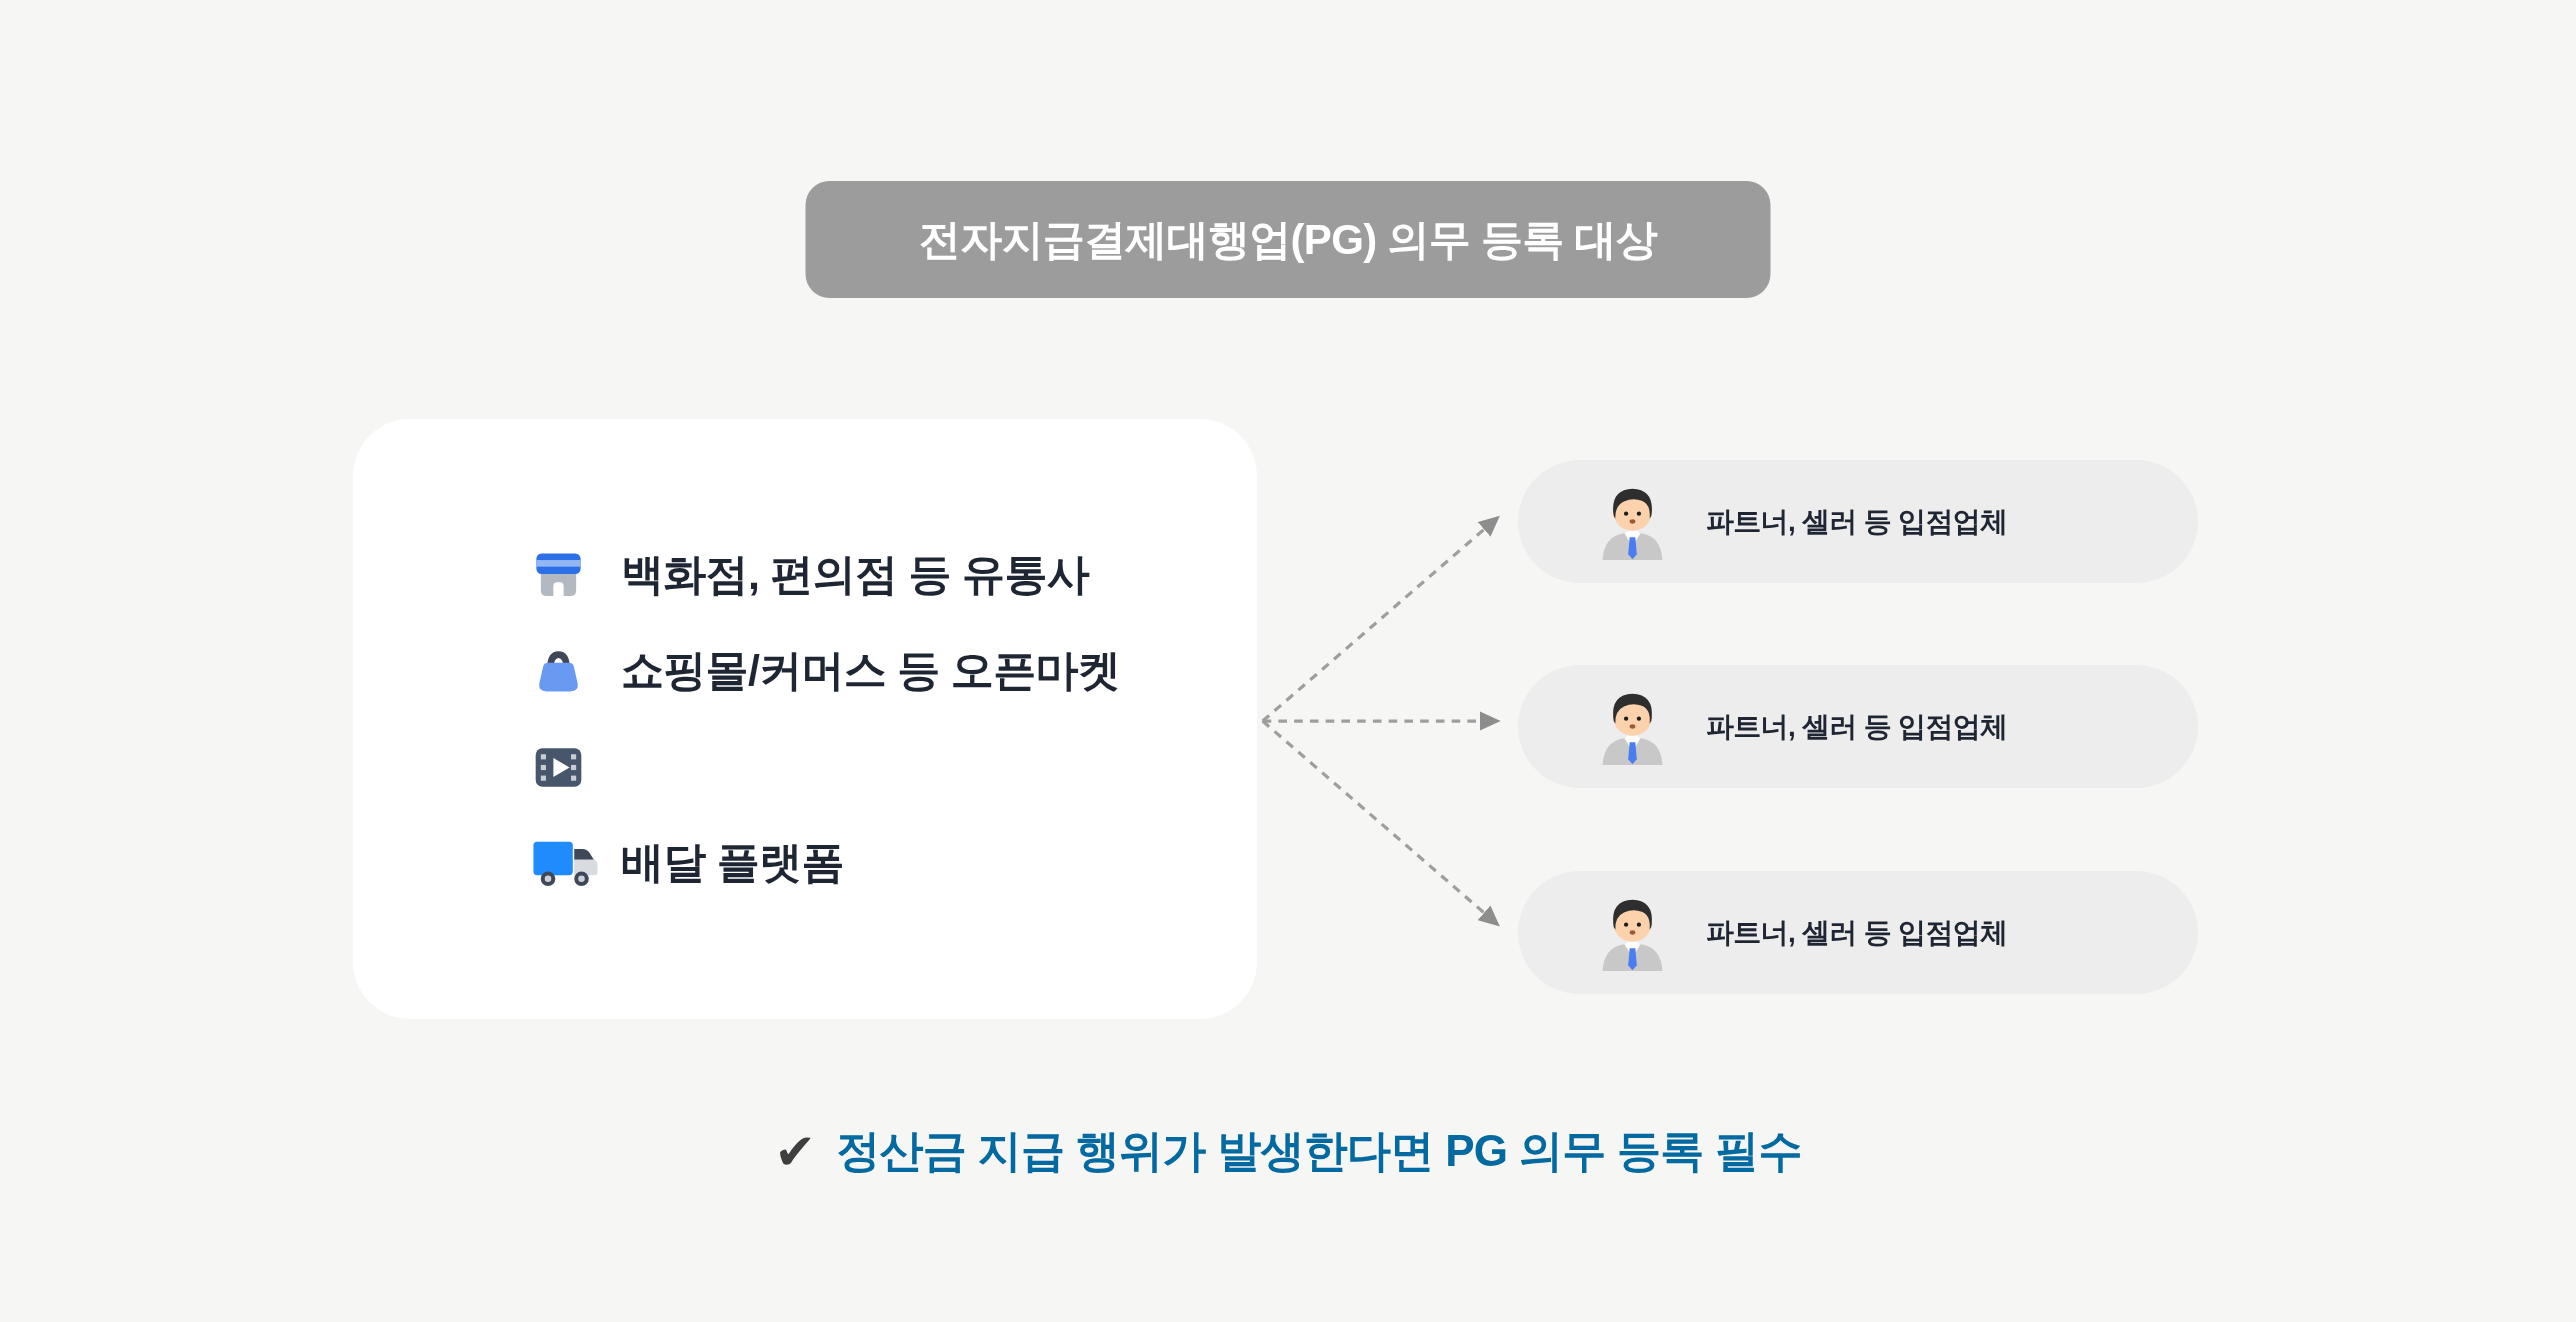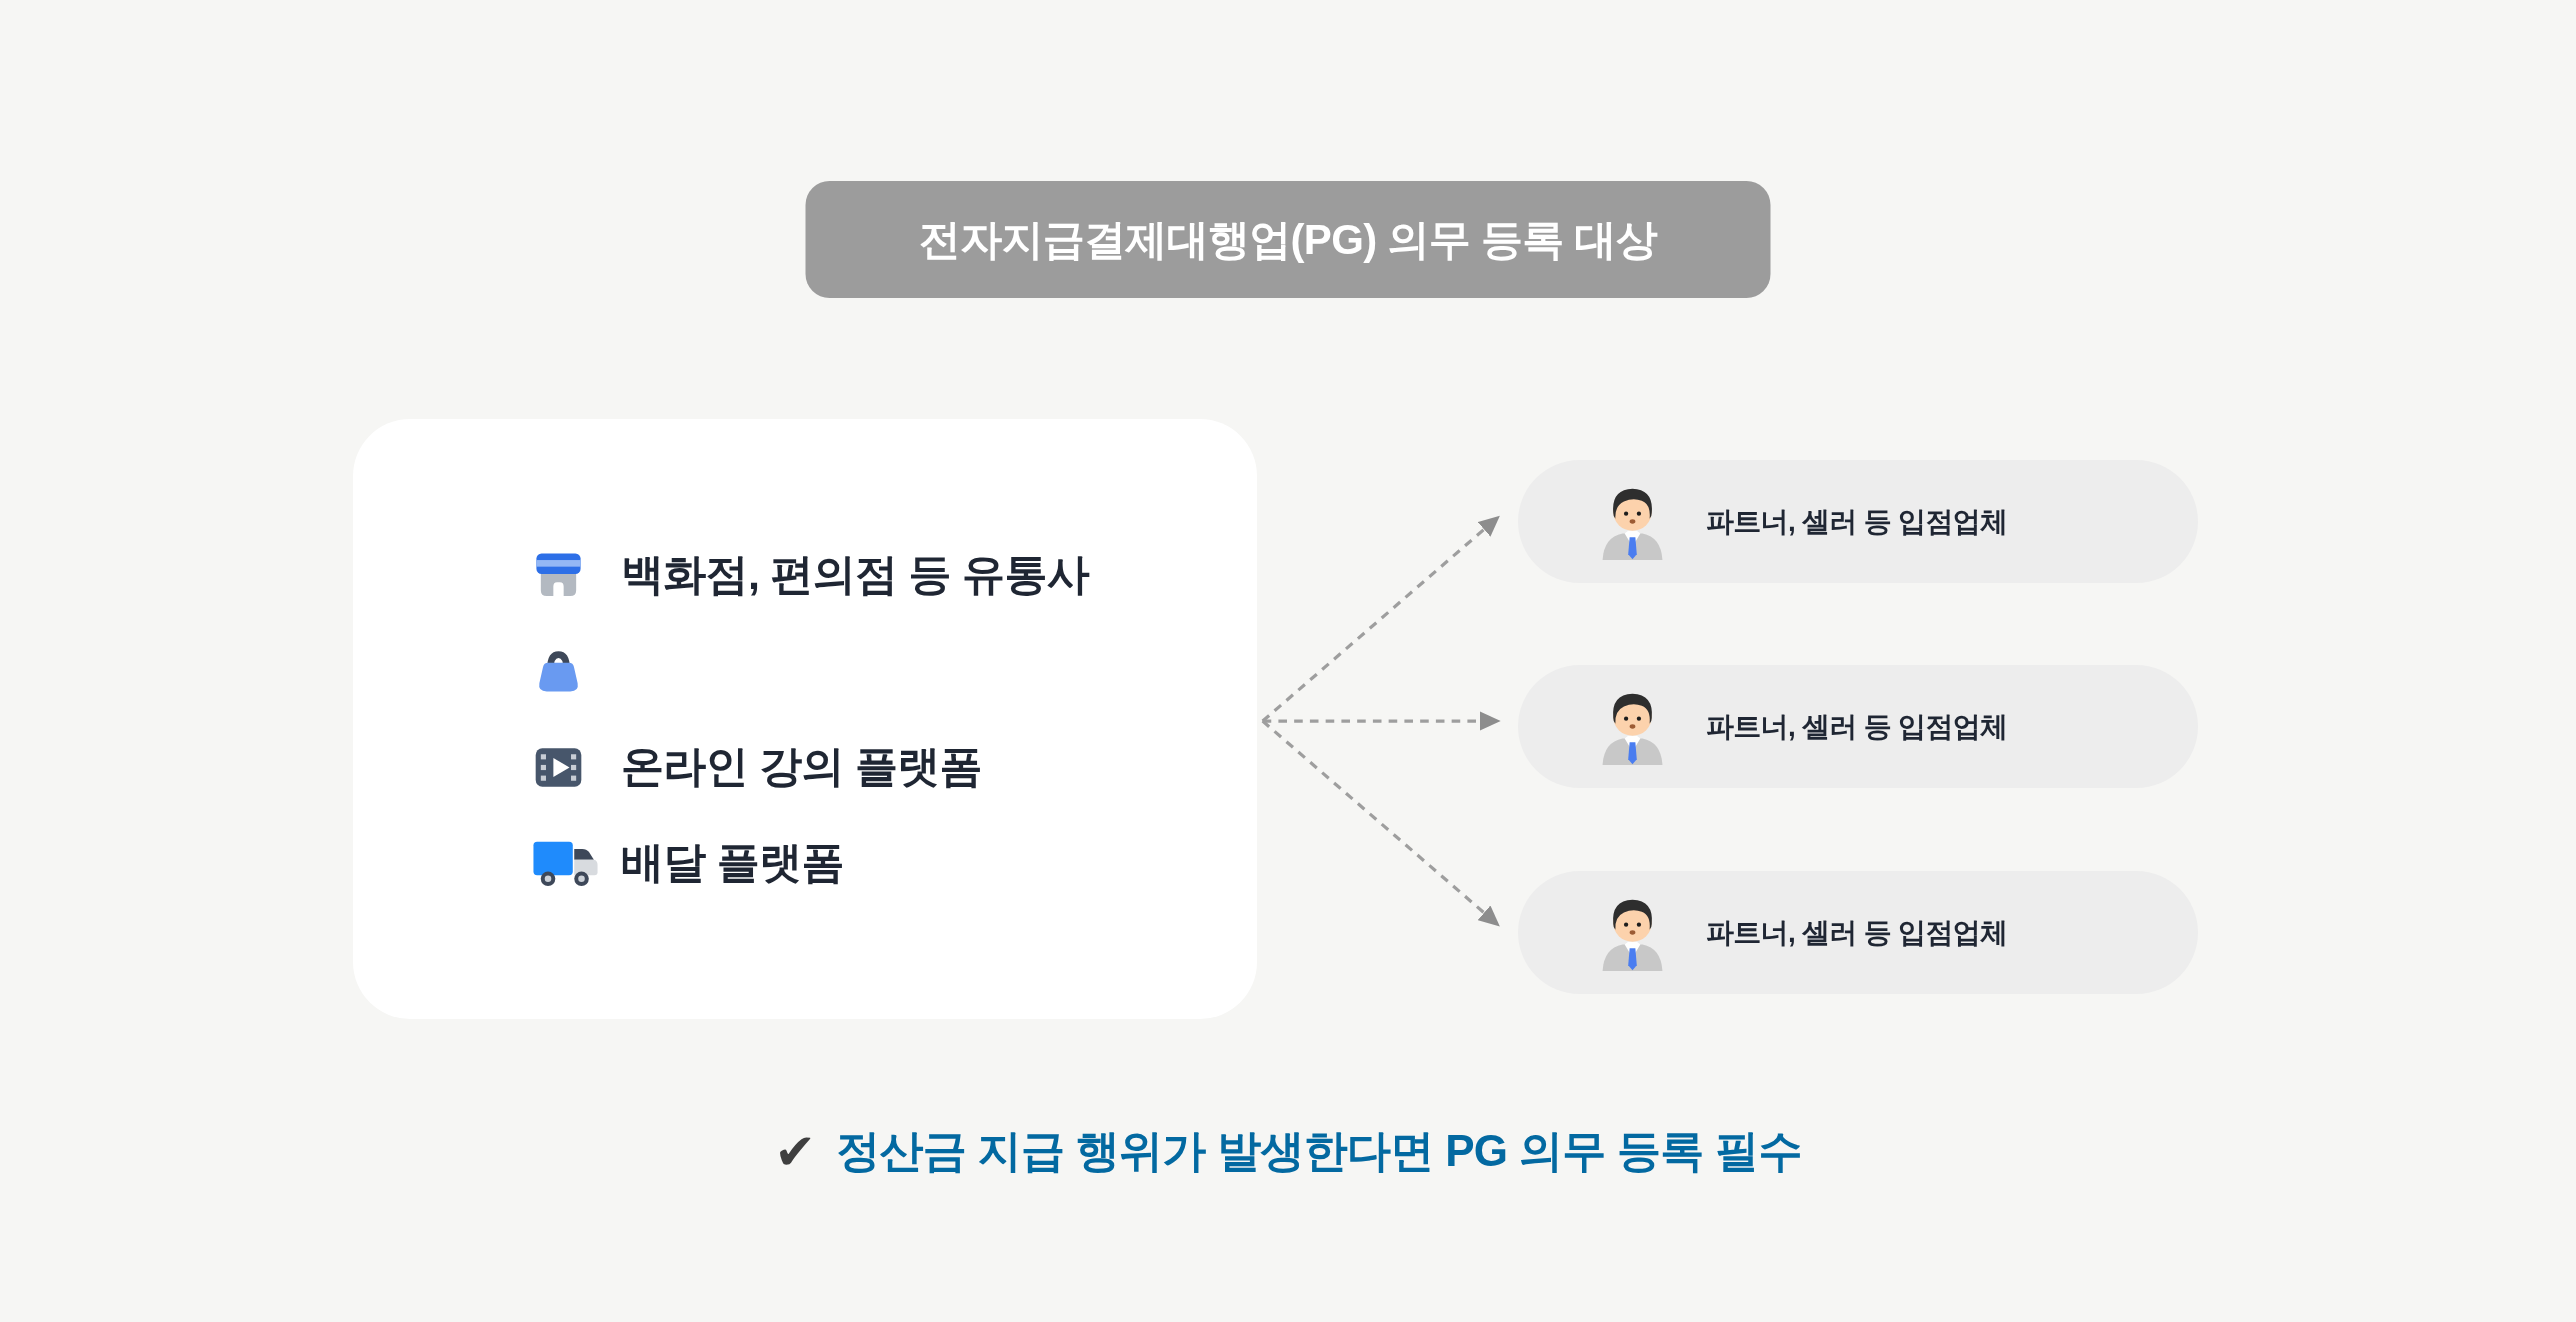--- a/index.html
+++ b/index.html
@@ -160,36 +160,36 @@
       <span class="label">백화점, 편의점 등 유통사</span>
     </div>
 
     <div class="source-item">
       <span class="icon-slot">
         <svg width="53" height="53" viewBox="0 0 72 72">
           <path d="M25 32 Q25 13 36 13 Q47 13 47 32" fill="none" stroke="#3e4859" stroke-width="9" stroke-linecap="round"></path>
           <path d="M22 24 H50 Q56 24 57 30 L62 52 Q64 63 52 63 H20 Q8 63 10 52 L15 30 Q16 24 22 24 Z" fill="#699af1"></path>
         </svg>
       </span>
+      <span class="label">쇼핑몰/커머스 등 오픈마켓</span>
     </div>
 
     <div class="source-item">
       <span class="icon-slot">
         <svg width="53" height="53" viewBox="0 0 72 72">
           <rect x="5" y="10" width="62" height="52" rx="9" fill="#47566b"></rect>
           <rect x="12" y="18" width="7" height="7" fill="#c8cdd5"></rect>
           <rect x="12" y="32.5" width="7" height="7" fill="#c8cdd5"></rect>
           <rect x="12" y="47" width="7" height="7" fill="#c8cdd5"></rect>
           <rect x="53" y="18" width="7" height="7" fill="#c8cdd5"></rect>
           <rect x="53" y="32.5" width="7" height="7" fill="#c8cdd5"></rect>
           <rect x="53" y="47" width="7" height="7" fill="#c8cdd5"></rect>
           <path d="M29 23 L51 36 L29 49 Z" fill="#ffffff"></path>
         </svg>
       </span>
-      <span class="label">온라인 강의 플랫폼</span>
     </div>
 
     <div class="source-item">
       <span class="icon-slot">
         <svg width="67" height="53" viewBox="0 0 92 72">
           <rect x="2" y="6" width="54" height="46" rx="5" fill="#1f8bfc"></rect>
           <path d="M58 16 H69 Q75 16 78 20 L85 31 H58 Z" fill="#3e4859"></path>
           <path d="M58 31 H85 Q90 32 90 38 V48 Q90 52 86 52 H58 Z" fill="#d8dbdf"></path>
           <circle cx="22" cy="57" r="10" fill="#3e4859"></circle>
           <circle cx="22" cy="57" r="4.5" fill="#ccd1d8"></circle>

